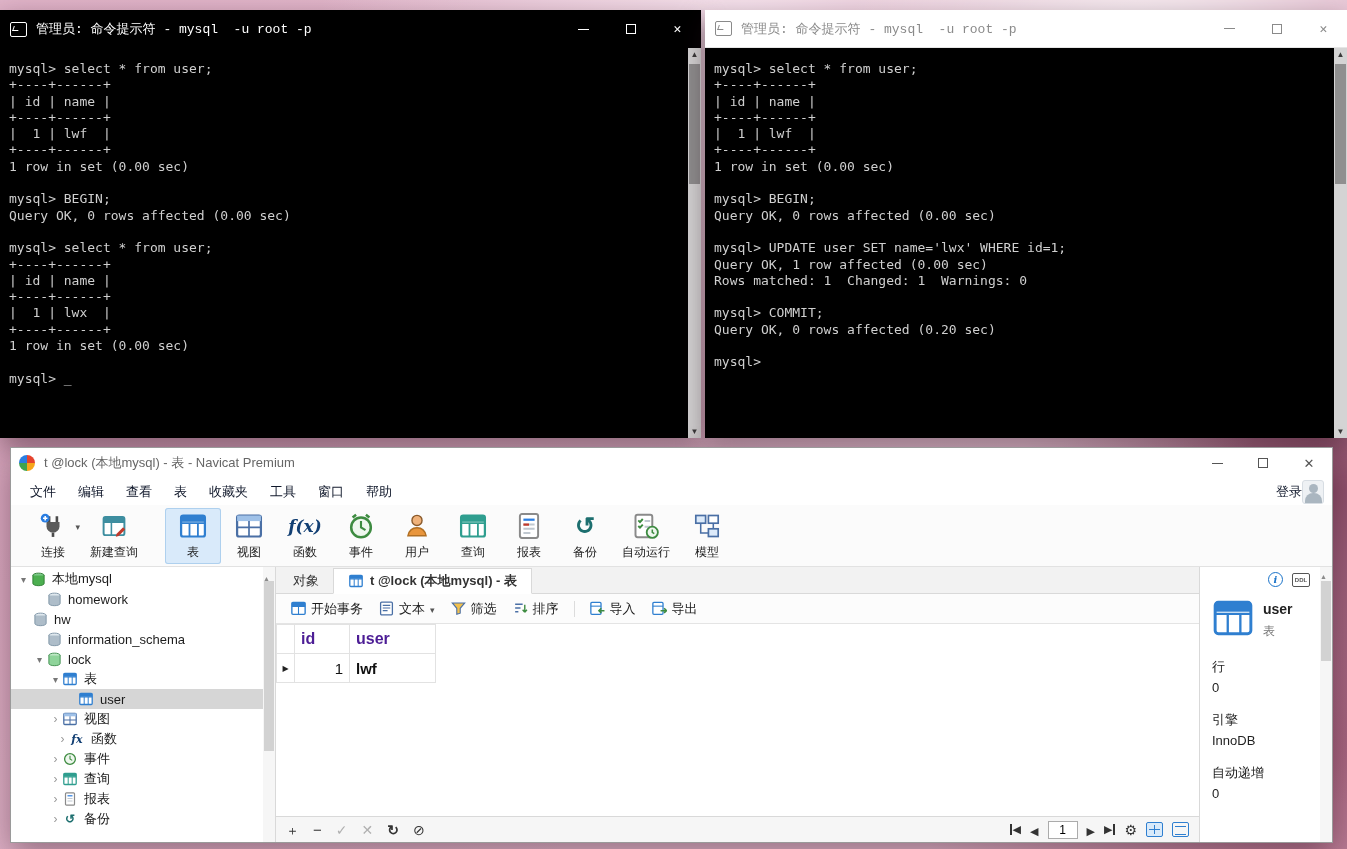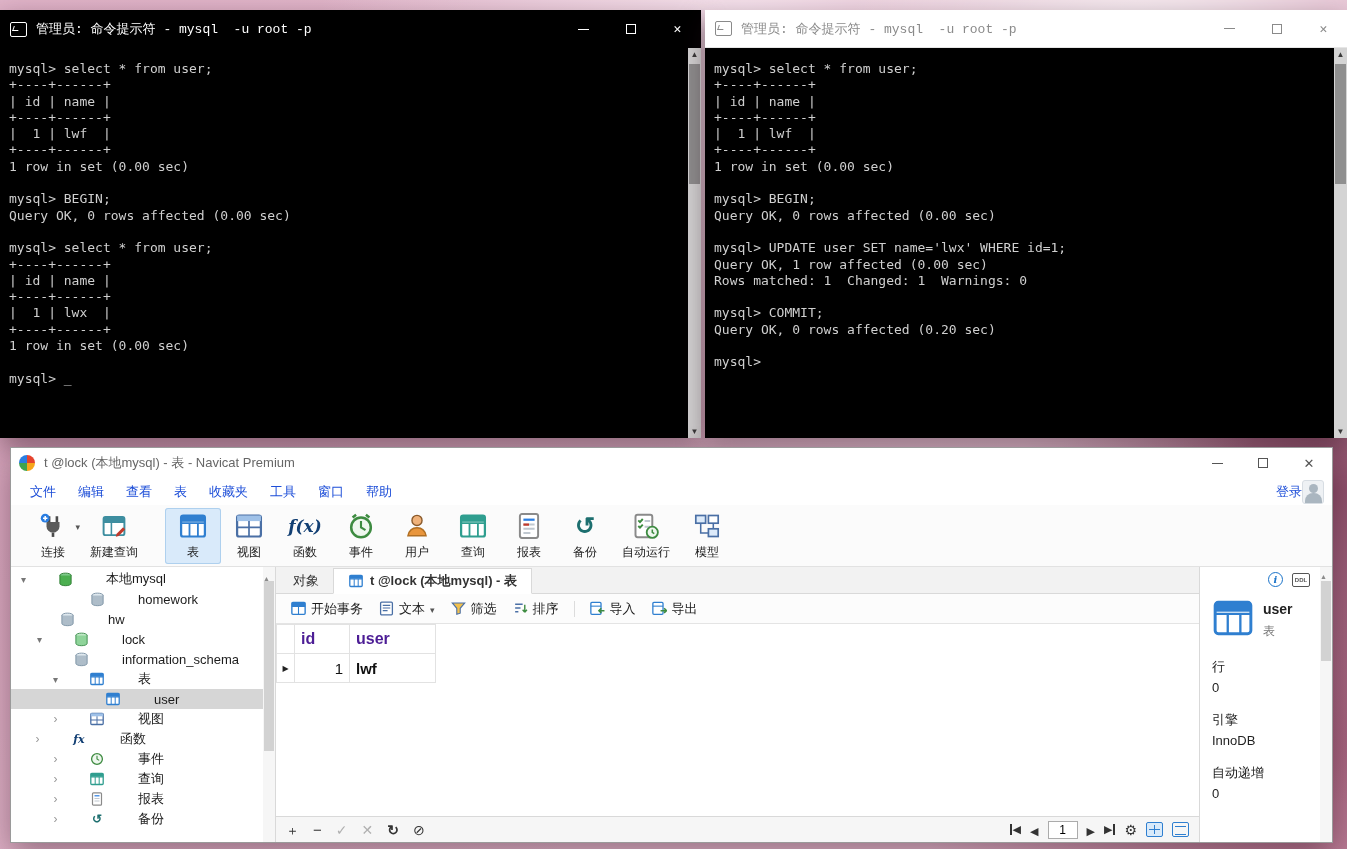--- a/index.html
+++ b/index.html
@@ -49,21 +49,21 @@
     background:#fff; border:1px solid #9a9a9a; display:flex; flex-direction:column;
     box-shadow:0 12px 32px rgba(40,10,25,.4); }
   .nv-titlebar { flex:0 0 30px; display:flex; align-items:center; background:#fff; padding-left:8px; color:#666; }
   .nv-logo { width:16px; height:16px; border-radius:50%;
     background:conic-gradient(#e5432e 0 25%, #f7a51b 25% 50%, #3fa34d 50% 75%, #2a7de1 75% 100%); }
   .nv-title { font-size:13px; margin-left:9px; color:#666; white-space:pre; }
   .nv-controls { margin-left:auto; display:flex; height:100%; color:#555; }
   .nv-btn { width:46px; height:100%; display:flex; align-items:center; justify-content:center; }
 
   .nv-menubar { flex:0 0 27px; display:flex; align-items:center; padding-left:8px;
-    font-size:13px; color:#1d4ed8; background:#fff; }
+    font-size:13px; color:#0f172a; background:#fff; }
   .nv-menu-item { padding:0 11px; }
   .nv-login-wrap { margin-left:auto; display:flex; align-items:center; padding-right:8px; }
   .nv-avatar { width:22px; height:24px; border-radius:3px; background:#eef1f4; position:relative; border:1px solid #d7dde3; }
   .nv-avatar::before { content:""; position:absolute; left:6px; top:3px; width:9px; height:9px; border-radius:50%; background:#aab6c0; }
   .nv-avatar::after  { content:""; position:absolute; left:2px; top:12px; width:17px; height:10px; border-radius:8px 8px 0 0; background:#aab6c0; }
 
   .nv-toolbar { flex:0 0 62px; display:flex; align-items:center; padding-left:14px;
     background:#fbfbfb; border-bottom:1px solid #e2e2e2; }
   .nv-tool { width:56px; height:56px; display:flex; flex-direction:column; align-items:center;
     justify-content:center; gap:3px; border-radius:3px; font-size:12px; color:#1c1c1c; position:relative; }
@@ -75,21 +75,21 @@
   .group-gap { margin-left:18px; }
   .fx-glyph { font-family:"DejaVu Serif",serif; font-style:italic; color:#123f73; }
   .fx-big { font-size:17px; font-weight:bold; }
   .backup-glyph { font-size:24px; color:#1d6f6f; font-weight:bold; line-height:1; }
   .backup-glyph::before { content:"↺"; }
 
   .nv-main { flex:1; display:flex; min-height:0; }
 
   
   .nv-tree { flex:0 0 265px; border-right:1px solid #d9d9d9; position:relative; background:#fff; overflow:hidden; padding-top:2px; }
-  .tree-row { height:20px; display:flex; align-items:center; font-size:13px; color:#1c1c1c; padding-right:14px; white-space:nowrap;gap:27px; }
+  .tree-row { height:20px; display:flex; align-items:center; font-size:13px; color:#1c1c1c; padding-right:14px; white-space:nowrap; }
   .tree-row.selected { background:#d6d6d6; }
   .chev { width:13px; flex:0 0 13px; text-align:center; color:#777; font-size:10px; }
   .chev-exp::before { content:"▾"; }
   .chev-col::before { content:"›"; font-size:12px; color:#999; }
   .ticon { width:16px; height:16px; flex:0 0 16px; margin-right:6px; display:flex; align-items:center; justify-content:center; }
   .tree-scroll { position:absolute; right:0; top:0; bottom:0; width:12px; background:#f6f6f6; }
   .tree-scroll .arr { color:#8a8a8a; font-size:7px; width:12px; height:12px; }
   .tree-scroll .vthumb { background:#d2d2d2; }
 
   
@@ -414,59 +414,59 @@
       <div class="tree-row" style="padding-left:6px">
         <span class="chev chev-exp"></span>
         <span class="ticon">
           <svg width="15" height="15" viewBox="0 0 16 16">
               <ellipse cx="8" cy="3.6" rx="6" ry="2.4" fill="#7ec98a" stroke="#2e7d32"></ellipse>
               <path d="M2 3.6v8.6c0 1.4 2.7 2.4 6 2.4s6-1 6-2.4V3.6" fill="#4caf50" stroke="#2e7d32"></path>
             </svg>
         </span>
         <span>本地mysql</span>
       </div>
-      <div class="tree-row" style="padding-left:38px">
+      <div class="tree-row" style="padding-left:22px">
         <span class="chev"></span>
         <span class="ticon">
           <svg width="15" height="15" viewBox="0 0 16 16">
               <ellipse cx="8" cy="3.6" rx="6" ry="2.4" fill="#dfe8ee" stroke="#7d93a5"></ellipse>
               <path d="M2 3.6v8.6c0 1.4 2.7 2.4 6 2.4s6-1 6-2.4V3.6" fill="#aebdc9" stroke="#7d93a5"></path>
             </svg>
         </span>
         <span>homework</span>
       </div>
       <div class="tree-row" style="padding-left:8px">
         <span class="chev"></span>
         <span class="ticon">
           <svg width="15" height="15" viewBox="0 0 16 16">
               <ellipse cx="8" cy="3.6" rx="6" ry="2.4" fill="#dfe8ee" stroke="#7d93a5"></ellipse>
               <path d="M2 3.6v8.6c0 1.4 2.7 2.4 6 2.4s6-1 6-2.4V3.6" fill="#aebdc9" stroke="#7d93a5"></path>
             </svg>
         </span>
         <span>hw</span>
       </div>
       <div class="tree-row" style="padding-left:22px">
+        <span class="chev"></span>
+        <span class="ticon">
+          <svg width="15" height="15" viewBox="0 0 16 16">
+              <ellipse cx="8" cy="3.6" rx="6" ry="2.4" fill="#dfe8ee" stroke="#7d93a5"></ellipse>
+              <path d="M2 3.6v8.6c0 1.4 2.7 2.4 6 2.4s6-1 6-2.4V3.6" fill="#aebdc9" stroke="#7d93a5"></path>
+            </svg>
+        </span>
+        <span>information_schema</span>
+      </div>
+      <div class="tree-row" style="padding-left:22px">
         <span class="chev chev-exp"></span>
         <span class="ticon">
           <svg width="15" height="15" viewBox="0 0 16 16">
               <ellipse cx="8" cy="3.6" rx="6" ry="2.4" fill="#bfe8c6" stroke="#3e8e4d"></ellipse>
               <path d="M2 3.6v8.6c0 1.4 2.7 2.4 6 2.4s6-1 6-2.4V3.6" fill="#8fd49a" stroke="#3e8e4d"></path>
             </svg>
         </span>
         <span>lock</span>
-      </div>
-      <div class="tree-row" style="padding-left:22px">
-        <span class="chev"></span>
-        <span class="ticon">
-          <svg width="15" height="15" viewBox="0 0 16 16">
-              <ellipse cx="8" cy="3.6" rx="6" ry="2.4" fill="#dfe8ee" stroke="#7d93a5"></ellipse>
-              <path d="M2 3.6v8.6c0 1.4 2.7 2.4 6 2.4s6-1 6-2.4V3.6" fill="#aebdc9" stroke="#7d93a5"></path>
-            </svg>
-        </span>
-        <span>information_schema</span>
       </div>
       <div class="tree-row" style="padding-left:38px">
         <span class="chev chev-exp"></span>
         <span class="ticon">
           <svg width="14" height="14" viewBox="0 0 14 14">
               <rect x="0.8" y="1.3" width="12.4" height="11.2" rx="1" fill="#fff" stroke="#2f7fd0" stroke-width="1.3"></rect>
               <path d="M0.8 5h12.4M5.2 5v7.5M9.2 5v7.5" stroke="#2f7fd0" stroke-width="1"></path>
               <rect x="0.8" y="1.3" width="12.4" height="3.5" fill="#2f7fd0"></rect>
             </svg>
         </span>
@@ -487,21 +487,21 @@
         <span class="chev chev-col"></span>
         <span class="ticon">
           <svg width="14" height="14" viewBox="0 0 14 14">
               <rect x="0.8" y="1.3" width="12.4" height="11.2" rx="1" fill="#fff" stroke="#4a6fa5" stroke-width="1.3"></rect>
               <rect x="0.8" y="1.3" width="12.4" height="3" fill="#9fc1e8"></rect>
               <path d="M0.8 8h12.4M7 4.3v8.2" stroke="#4a6fa5" stroke-width="1"></path>
             </svg>
         </span>
         <span>视图</span>
       </div>
-      <div class="tree-row" style="padding-left:20px">
+      <div class="tree-row" style="padding-left:45px">
         <span class="chev chev-col"></span>
         <span class="ticon">
             <span class="fx-glyph" style="font-size:11px;font-weight:bold;">fx</span>
           </span>
         <span>函数</span>
       </div>
       <div class="tree-row" style="padding-left:38px">
         <span class="chev chev-col"></span>
         <span class="ticon">
           <svg width="14" height="14" viewBox="0 0 14 14">

